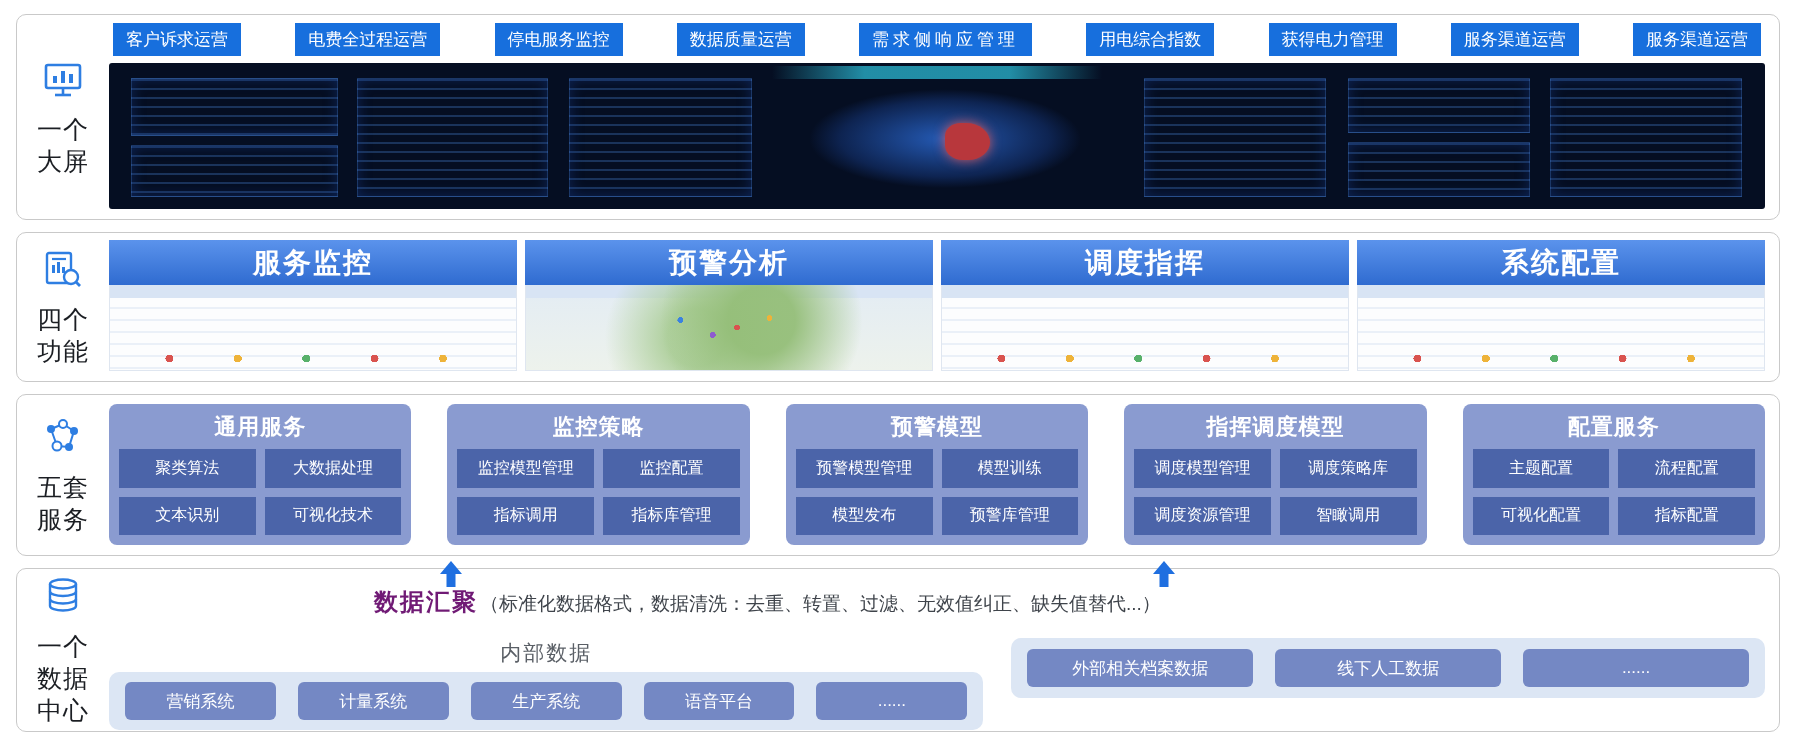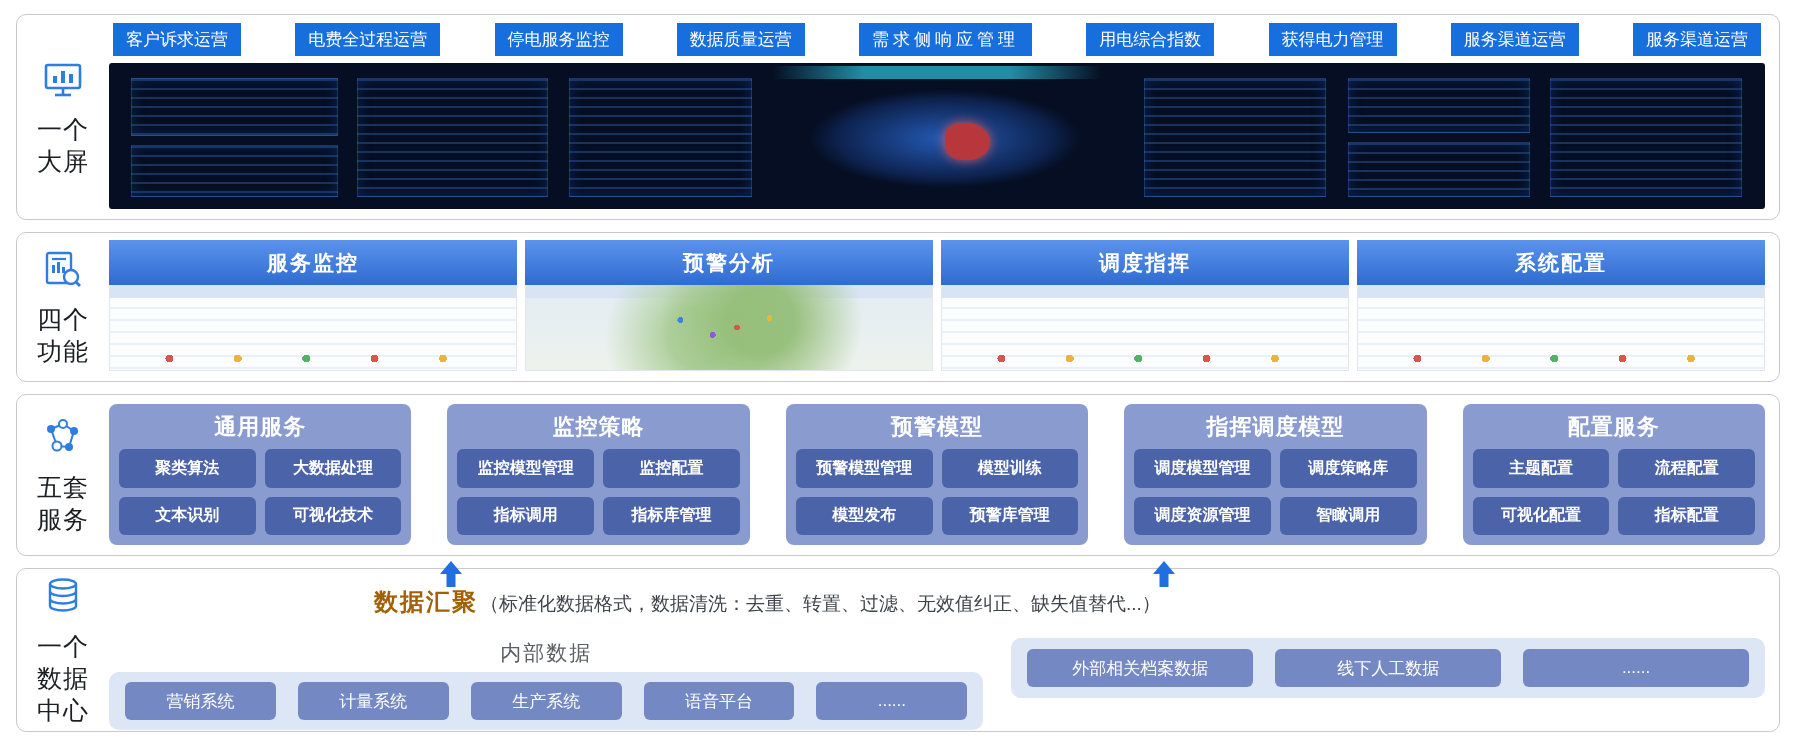--- a/index.html
+++ b/index.html
@@ -35,21 +35,21 @@
   .p8{left:87%;  top:10%; width:11.6%;height:82%;}
   .dash-map { position:absolute; left:40%; top:5%; width:21%; height:90%;
     background:radial-gradient(closest-side at 50% 52%, rgba(47,116,230,.75), rgba(34,86,190,.30) 60%, rgba(0,0,0,0) 78%); }
   .dash-map::after { content:""; position:absolute; left:50%; top:40%; width:13%; height:28%;
     background:#b8373c; border-radius:40% 60% 55% 45%; box-shadow:0 0 12px rgba(225,90,90,.9); }
 
   
   .funcs { flex:1; display:flex; gap:8px; }
   .func { flex:1; display:flex; flex-direction:column; min-width:0; }
   .func-h { height:45px; flex:none; background:linear-gradient(180deg,#5b93ec,#2f6bd0); color:#fff;
-    font-size:21px; font-weight:bold; display:flex; align-items:center; justify-content:center; letter-spacing:2px; cursor:pointer; }
+    font-size:28px; font-weight:bold; display:flex; align-items:center; justify-content:center; letter-spacing:2px; cursor:pointer; }
   .func-b { position:relative; flex:1; border:1px solid #dfe6f0; border-top:none;
     background:linear-gradient(180deg,#d8e4f4 0 13px, rgba(0,0,0,0) 13px),
                repeating-linear-gradient(180deg,#fcfdfe 0 10px, #eaf0f8 10px 12px); }
   .f2 { background:radial-gradient(circle at 58% 42%, rgba(148,190,120,.95) 0 14%, rgba(148,190,120,0) 42%),
                  radial-gradient(circle at 42% 62%, rgba(170,205,150,.9) 0 12%, rgba(170,205,150,0) 38%),
                  linear-gradient(180deg,#d8e4f4 0 13px, rgba(0,0,0,0) 13px),
                  linear-gradient(180deg,#e3ecf4,#edf2ec); }
   .f1::after,.f3::after,.f4::after { content:""; position:absolute; left:8%; right:8%; bottom:7px; height:9px;
     background-image:
       radial-gradient(circle 4px at 8% 50%, #d9534f 97%, rgba(0,0,0,0)),
@@ -62,32 +62,32 @@
       radial-gradient(circle 3px at 20% 30%, #3b82e0 97%, rgba(0,0,0,0)),
       radial-gradient(circle 3px at 55% 50%, #d9534f 97%, rgba(0,0,0,0)),
       radial-gradient(circle 3px at 75% 25%, #eeb339 97%, rgba(0,0,0,0)),
       radial-gradient(circle 3px at 40% 70%, #8e5bd0 97%, rgba(0,0,0,0)); }
 
   
   .groups { flex:1; display:flex; gap:36px; padding-top:2px; }
   .group { flex:1; background:#8a9bd0; border-radius:8px; padding:5px 10px 10px; display:flex; flex-direction:column; min-width:0; }
   .group-t { color:#fff; font-size:22px; font-weight:bold; text-align:center; padding:3px 0 7px; letter-spacing:1px; }
   .group-grid { flex:1; display:grid; grid-template-columns:1fr 1fr; gap:9px; }
-  .svc { background:#4b64a9; border-radius:6px; color:#fff; font-size:16px; display:flex; align-items:center;
-    justify-content:center; white-space:nowrap; cursor:pointer; padding:0 4px;font-weight:bold; }
+  .svc { background:#4b64a9; border-radius:0; color:#fff; font-size:16px; display:flex; align-items:center;
+    justify-content:center; white-space:nowrap; cursor:pointer; padding:0 4px; }
 
   
   .up-arrow { position:absolute; top:-8px; width:22px; height:28px; }
   .up-arrow::before { content:""; position:absolute; top:0; left:50%; transform:translateX(-50%);
     border-left:11px solid transparent; border-right:11px solid transparent; border-bottom:13px solid #1f6fe0; }
   .up-arrow::after { content:""; position:absolute; top:12px; left:50%; transform:translateX(-50%);
     width:9px; height:14px; background:#1f6fe0; }
   .a1{left:19.8%;} .a2{left:62.5%;}
   .dc-head { display:flex; align-items:baseline; padding:10px 0 4px 16%; white-space:nowrap; }
-  .dc-head-main { color:#a16207; font-size:24px; font-weight:bold; letter-spacing:2px; }
+  .dc-head-main { color:#701a75; font-size:24px; font-weight:bold; letter-spacing:2px; }
   .dc-head-note { color:#3f444b; font-size:19px; margin-left:2px; }
   .dc-areas { flex:1; display:flex; gap:28px; margin-top:16px; }
   .area { display:flex; flex-direction:column; min-width:0; }
   .area.left { flex:1.16; } .area.right { flex:1; }
   .area-label { text-align:center; color:#5a5f66; font-size:21px; padding:1px 0 5px; letter-spacing:2px; }
   .area-box { flex:1; max-height:60px; background:#dce6f4; border-radius:10px; display:flex; align-items:center;
     gap:22px; padding:10px 16px;justify-content:center; }
   .db { flex:1; background:#7488c4; border-radius:6px; color:#fff; font-size:17px; height:38px; display:flex;
     align-items:center; justify-content:center; white-space:nowrap; cursor:pointer; padding:0 6px; }
 </style>

